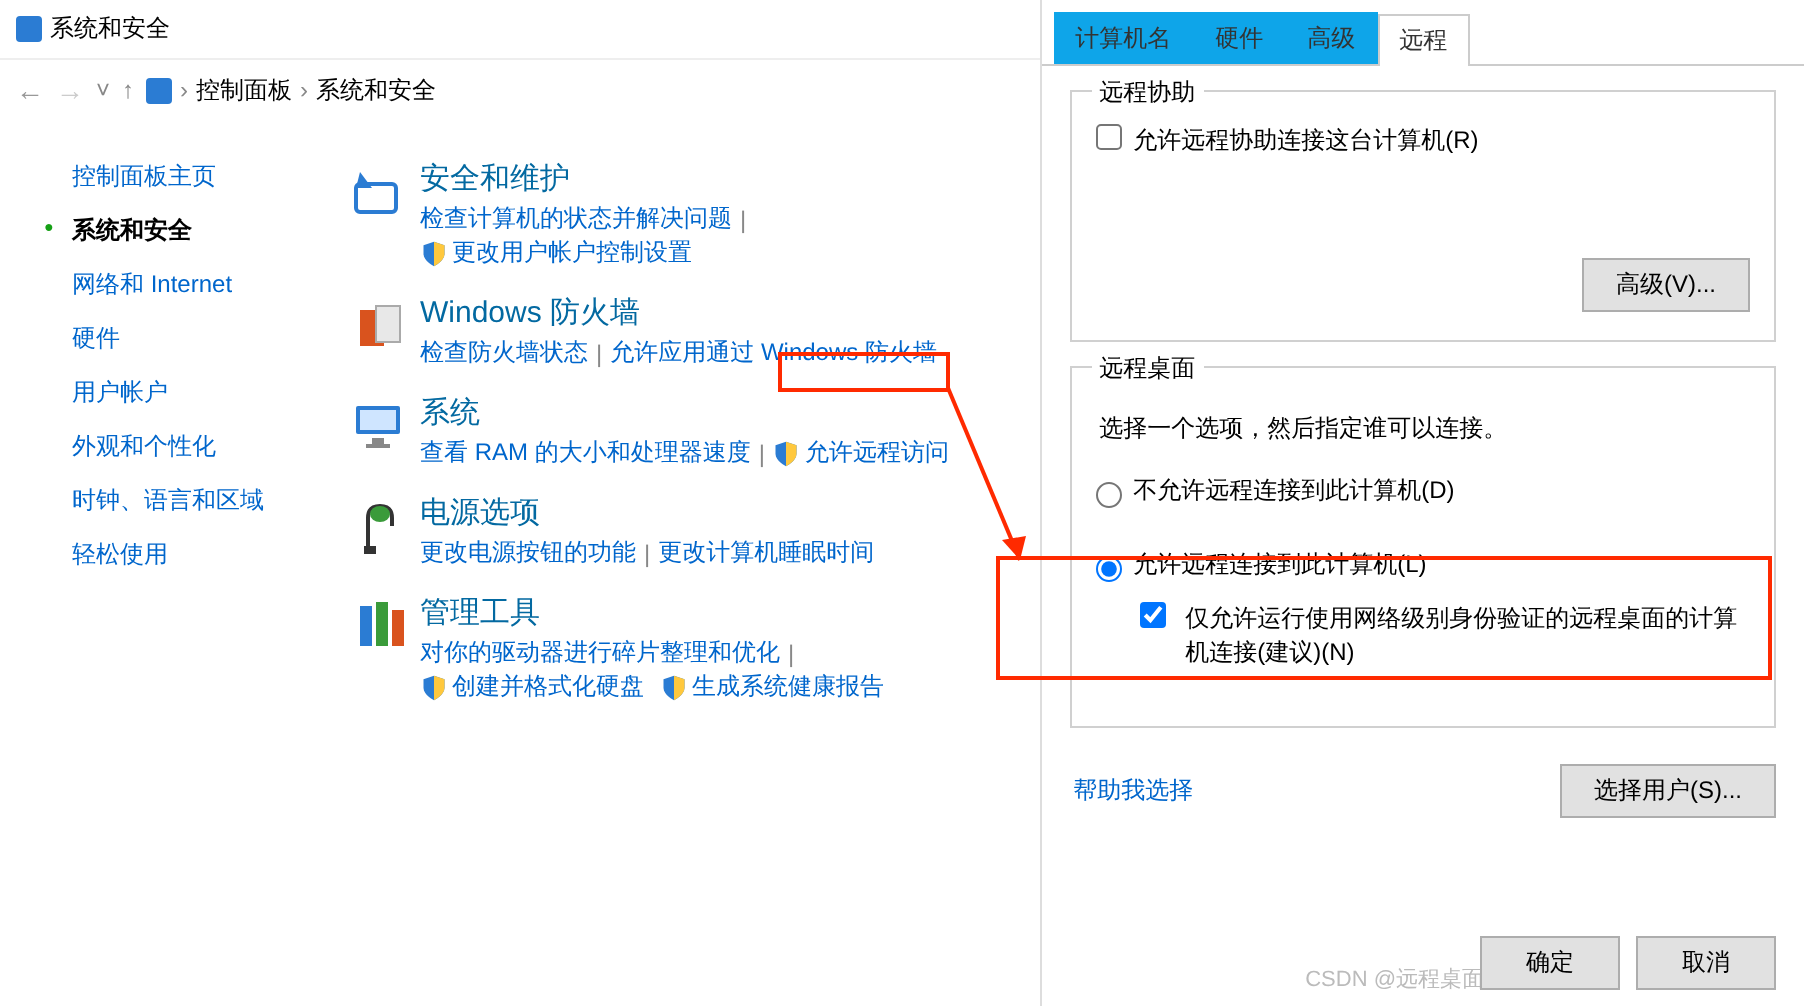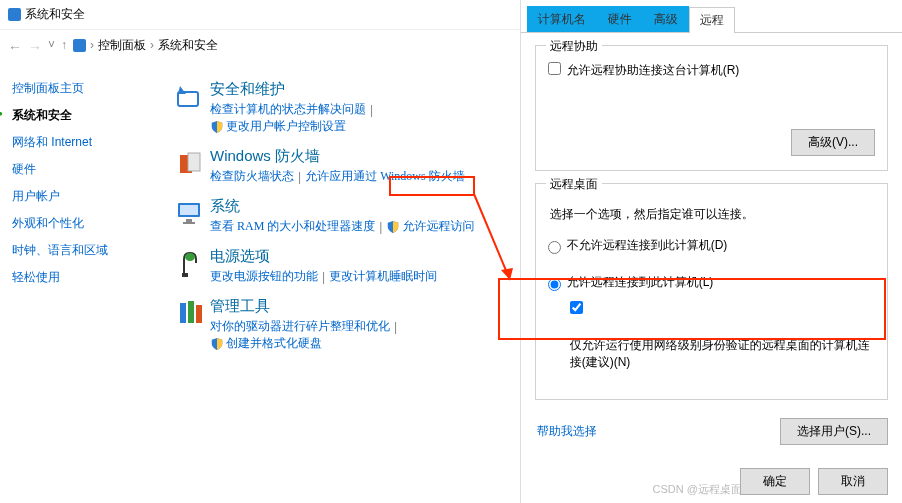--- a/index.html
+++ b/index.html
@@ -12,51 +12,51 @@
 .cp-header { height: 30px; display: flex; align-items: center; padding: 4px 8px; border-bottom: 1px solid #eee; }
 .cp-title { display: flex; align-items: center; gap: 4px; font-size: 12px; }
 .cp-nav { height: 30px; display: flex; align-items: center; padding: 0 8px; gap: 6px; }
 .nav-arrow { color: #999; font-size: 14px; }
 .nav-up { color: #888; font-size: 12px; }
 .breadcrumb { display: flex; align-items: center; gap: 4px; font-size: 12px; }
 .breadcrumb .sep { color: #888; }
 
 
 .cp-body { display: flex; padding-top: 20px; }
-.sidebar { width: 170px; padding-left: 12px; }
+.sidebar { width: 170px; padding-left: 36px; }
 .sidebar-item { font-size: 12px; margin-bottom: 10px; color: #0066cc; cursor: pointer; }
 .sidebar-item.active { color: #000; font-weight: bold; position: relative; }
 .sidebar-item.active::before { content: "●"; position: absolute; left: -14px; color: #16a016; font-size: 8px; top: 2px; }
 .main-area { flex: 1; padding-right: 8px; }
 .cat-row { display: flex; margin-bottom: 12px; }
 .cat-icon { width: 40px; height: 34px; display: flex; align-items: flex-start; justify-content: center; }
 .cat-content { flex: 1; }
 .cat-title { color: #0369a1; font-size: 15px; margin-bottom: 2px; cursor: pointer; }
 .cat-links { display: flex; flex-wrap: wrap; gap: 0 4px; align-items: center; }
-.cat-link { color: #0066cc; font-size: 12px; cursor: pointer; white-space: nowrap; font-family: Liberation Serif, serif; }
+.cat-link { color: #0066cc; font-size: 12px; cursor: pointer; white-space: nowrap; }
 .link-sep { color: #888; font-size: 12px; }
 .shield-link { display: inline-flex; align-items: center; gap: 2px; color: #0066cc; font-size: 12px; cursor: pointer; white-space: nowrap; }
 
 
 .tabs { display: flex; border-bottom: 1px solid #ccc; padding: 6px 6px 0 6px; gap: 0; }
 .tab { padding: 4px 10px; font-size: 12px; border: 1px solid transparent; border-bottom: none; cursor: pointer; background: #0ea5e9; color: #333; }
 .tab.active { border-color: #ccc; background: #fff; position: relative; top: 1px; }
 
 
 .group { margin: 12px 14px 0 14px; border: 1px solid #d0d0d0; padding: 16px 12px 14px 12px; position: relative; }
 .group-title { position: absolute; top: -8px; left: 10px; background: #fff; padding: 0 4px; font-size: 12px; }
 .checkbox-row { display: flex; align-items: flex-start; gap: 6px; font-size: 12px; }
 .checkbox-row input[type=checkbox] { width: 13px; height: 13px; }
 .btn { background: #e1e1e1; border: 1px solid #adadad; padding: 4px 16px; font-size: 12px; cursor: pointer; }
 .btn:disabled { color: #888; }
 .btn-row-right { text-align: right; margin-top: 50px; }
 .desc-text { font-size: 12px; margin: 6px 0 14px 2px; }
 .radio-row { display: flex; align-items: flex-end; gap: 6px; font-size: 12px; margin: 10px 0; }
 .radio-row input[type=radio] { width: 13px; height: 13px; }
-.inner-check { margin-left: 22px; margin-top: 10px; font-size: 12px; display: flex; align-items: flex-start; gap: 23px; line-height: 1.4; flex-direction: column; }
+.inner-check { margin-left: 22px; margin-top: 10px; font-size: 12px; display: flex; align-items: flex-start; gap: 10px; line-height: 1.4; }
 .help-link { color: #0066cc; font-size: 12px; cursor: pointer; margin-left: 16px; }
 .bottom-row { display: flex; justify-content: space-between; align-items: center; margin: 18px 14px 0 0; }
 
 
 .dialog-footer { position: absolute; bottom: 8px; right: 14px; display: flex; gap: 8px; align-items: center; }
 .watermark { position: absolute; bottom: 6px; right: 160px; color: #bbb; font-size: 11px; }
 
 
 .callout-box { position: absolute; border: 2px solid #ff2a00; pointer-events: none; }
 .callout-arrow { position: absolute; pointer-events: none; }
@@ -196,20 +196,27 @@
                 <span class="cat-link">对你的驱动器进行碎片整理和优化</span>
                 <span class="link-sep">|</span>
                 <span class="shield-link">
                   <svg class="icon-shield-sm" viewBox="0 0 16 16">
                     <path d="M8 1 L14 3 V8 C14 12 8 15 8 15 C8 15 2 12 2 8 V3 Z" fill="#2b7cd3"></path>
                     <path d="M8 1 L14 3 V8 C14 12 8 15 8 15 V1 Z" fill="#ffc83d"></path>
                   </svg>
                   <span>创建并格式化硬盘</span>
                 </span>
                 <br>
+                <span class="shield-link">
+                  <svg class="icon-shield-sm" viewBox="0 0 16 16">
+                    <path d="M8 1 L14 3 V8 C14 12 8 15 8 15 C8 15 2 12 2 8 V3 Z" fill="#2b7cd3"></path>
+                    <path d="M8 1 L14 3 V8 C14 12 8 15 8 15 V1 Z" fill="#ffc83d"></path>
+                  </svg>
+                  <span>生成系统健康报告</span>
+                </span>
               </div>
             </div>
           </div>
         </div>
     </div>
   </div>
 
   <div class="right-pane">
     <div class="tabs" id="tabs">
         <div class="tab">计算机名</div>

